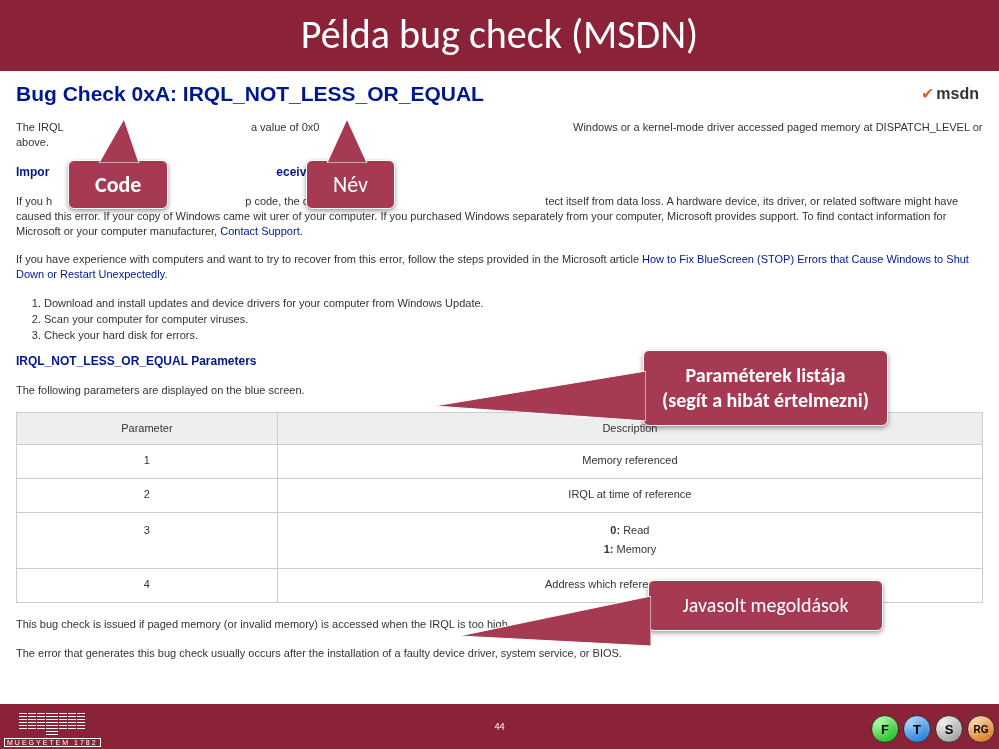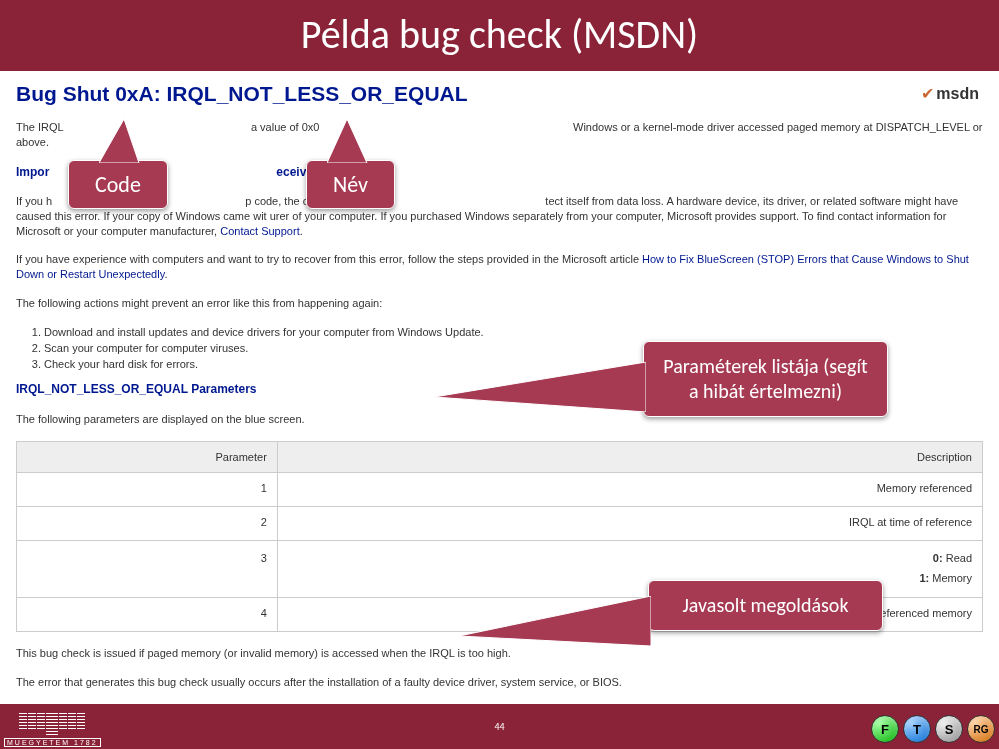--- a/index.html
+++ b/index.html
@@ -10,21 +10,21 @@
   .msdn-logo .swoosh { color: #c63; margin-right: 2px; }
   .msdn-logo b { font-weight: 700; }
   .bugcheck-heading { color: #00188f; font-weight: 700; font-size: 21px; margin: 6px 0 14px 4px; }
   .article { padding: 0 4px; line-height: 1.35; }
   .para { margin: 14px 0; }
   .subhead { color: #00188f; font-weight: 700; font-size: 12px; margin: 10px 0 6px; }
   .link { color: #00188f; }
   ol.steps { margin: 4px 0 4px 28px; }
   ol.steps li { margin: 1px 0; }
   table.params { width: 100%; border-collapse: collapse; margin-top: 6px; font-size: 11px; }
-  table.params th, table.params td { border: 1px solid #ccc; padding: 8px 10px; text-align: right; vertical-align: top; }
+  table.params th, table.params td { border: 1px solid #ccc; padding: 8px 10px; text-align: center; vertical-align: top; }
   table.params th { background: #eee; font-weight: 400; }
   table.params tr:not(:first-child) th, table.params tr td { height: 34px; }
   .row3 td { line-height: 1.8; }
   .callout { position: absolute; background: #a63a53; border: 1px solid #fff; border-radius: 6px; color: #fff; text-align: center; font-family: Calibri, Arial, sans-serif; box-shadow: 0 2px 5px rgba(0,0,0,0.4); }
   .callout.small { font-size: 22px; padding: 10px 26px; }
   .callout.big { font-size: 20px; padding: 12px 18px; line-height: 1.25; }
   .footer { position: absolute; bottom: 0; left: 0; right: 0; height: 45px; background: #8a2338; display: flex; align-items: center; justify-content: center; }
   .page-num { color: #fff; font-size: 10px; font-family: Calibri, Arial, sans-serif; }
   .footer-left { position: absolute; left: 4px; bottom: 2px; }
   .footer-right { position: absolute; right: 4px; bottom: 6px; display: flex; gap: 4px; }
@@ -43,21 +43,21 @@
 </head>
 <body>
 
 <div class="slide-title">Példa bug check (MSDN)</div>
 
 <div class="content">
   <div class="msdn-logo">
     <span class="swoosh">✔</span><b>msdn</b>
   </div>
 
-  <div class="bugcheck-heading">Bug Shut 0xA: IRQL_NOT_LESS_OR_EQUAL</div>
+  <div class="bugcheck-heading">Bug Check 0xA: IRQL_NOT_LESS_OR_EQUAL</div>
 
   <div class="article">
     <div class="para">
       <span>The IRQL</span>
       <span style="visibility:hidden">xxxxxxxxxxxxxxxxxxxxxxxxxxxxxxxxx</span>
       <span>a value of 0x0</span>
       <span style="visibility:hidden">xxxxxxxxxxxxxxxxxxxxxxxxxxxxxxxxxxxxxxxxxxxxx</span>
       <span>Windows or a kernel-mode driver accessed paged memory at DISPATCH_LEVEL or above.</span>
     </div>
 
@@ -74,21 +74,20 @@
       <span style="visibility:hidden">xxxxxxxxxxxxxxxxxxxxxxxxxxxxxxxxxxxxxxxxxx</span>
       <span>tect itself from data loss. A hardware device, its driver, or related software might have caused this error. If your copy of Windows came wit</span>
       <span>urer of your computer. If you purchased Windows separately from your computer, Microsoft provides support. To find contact information for Microsoft or your computer manufacturer,</span>
       <span class="link">Contact Support</span><span>.</span>
     </div>
 
     <div class="para">
       <span>If you have experience with computers and want to try to recover from this error, follow the steps provided in the Microsoft article </span><span class="link">How to Fix BlueScreen (STOP) Errors that Cause Windows to Shut Down or Restart Unexpectedly</span><span>.</span>
     </div>
 
-    <div class="para">The following actions might prevent an error like this from happening again:</div>
 
     <ol class="steps">
       <li>Download and install updates and device drivers for your computer from Windows Update.</li>
       <li>Scan your computer for computer viruses.</li>
       <li>Check your hard disk for errors.</li>
     </ol>
 
     <div class="subhead">IRQL_NOT_LESS_OR_EQUAL Parameters</div>
     <div class="para">The following parameters are displayed on the blue screen.</div>
 
@@ -118,35 +117,35 @@
             <td>Address which referenced memory</td>
       </tr>
     </tbody>
       </table>
 
     <div class="para">This bug check is issued if paged memory (or invalid memory) is accessed when the IRQL is too high.</div>
     <div class="para">The error that generates this bug check usually occurs after the installation of a faulty device driver, system service, or BIOS.</div>
   </div>
 </div>
 
-<div class="callout small" style="left:68px; top:160px;">
+<div class="callout small" style="left:68px; top:160px;font-weight:bold;">
   <span>Code</span>
   <svg style="position:absolute; left:30px; top:-42px;" width="60" height="44">
     <polygon points="0,44 40,44 25,0" fill="#a63a53" stroke="#fff" stroke-width="1"></polygon>
   </svg>
 </div>
 
 <div class="callout small" style="left:306px; top:160px;">
   <span>Név</span>
   <svg style="position:absolute; left:20px; top:-42px;" width="60" height="44">
     <polygon points="0,44 40,44 20,0" fill="#a63a53" stroke="#fff" stroke-width="1"></polygon>
   </svg>
 </div>
 
-<div class="callout big" style="left:643px; top:341px; width:245px;">
+<div class="callout big" style="left:643px; top:350px; width:245px;font-weight:bold;">
   <span>Paraméterek listája (segít a hibát értelmezni)</span>
   <svg style="position:absolute; left:-210px; top:20px;" width="212" height="50">
     <polygon points="212,0 212,50 0,35" fill="#a63a53" stroke="#fff" stroke-width="1"></polygon>
   </svg>
 </div>
 
 <div class="callout big" style="left:648px; top:580px; width:235px;">
   <span>Javasolt megoldások</span>
   <svg style="position:absolute; left:-190px; top:15px;" width="192" height="50">
     <polygon points="192,0 192,50 0,40" fill="#a63a53" stroke="#fff" stroke-width="1"></polygon>

